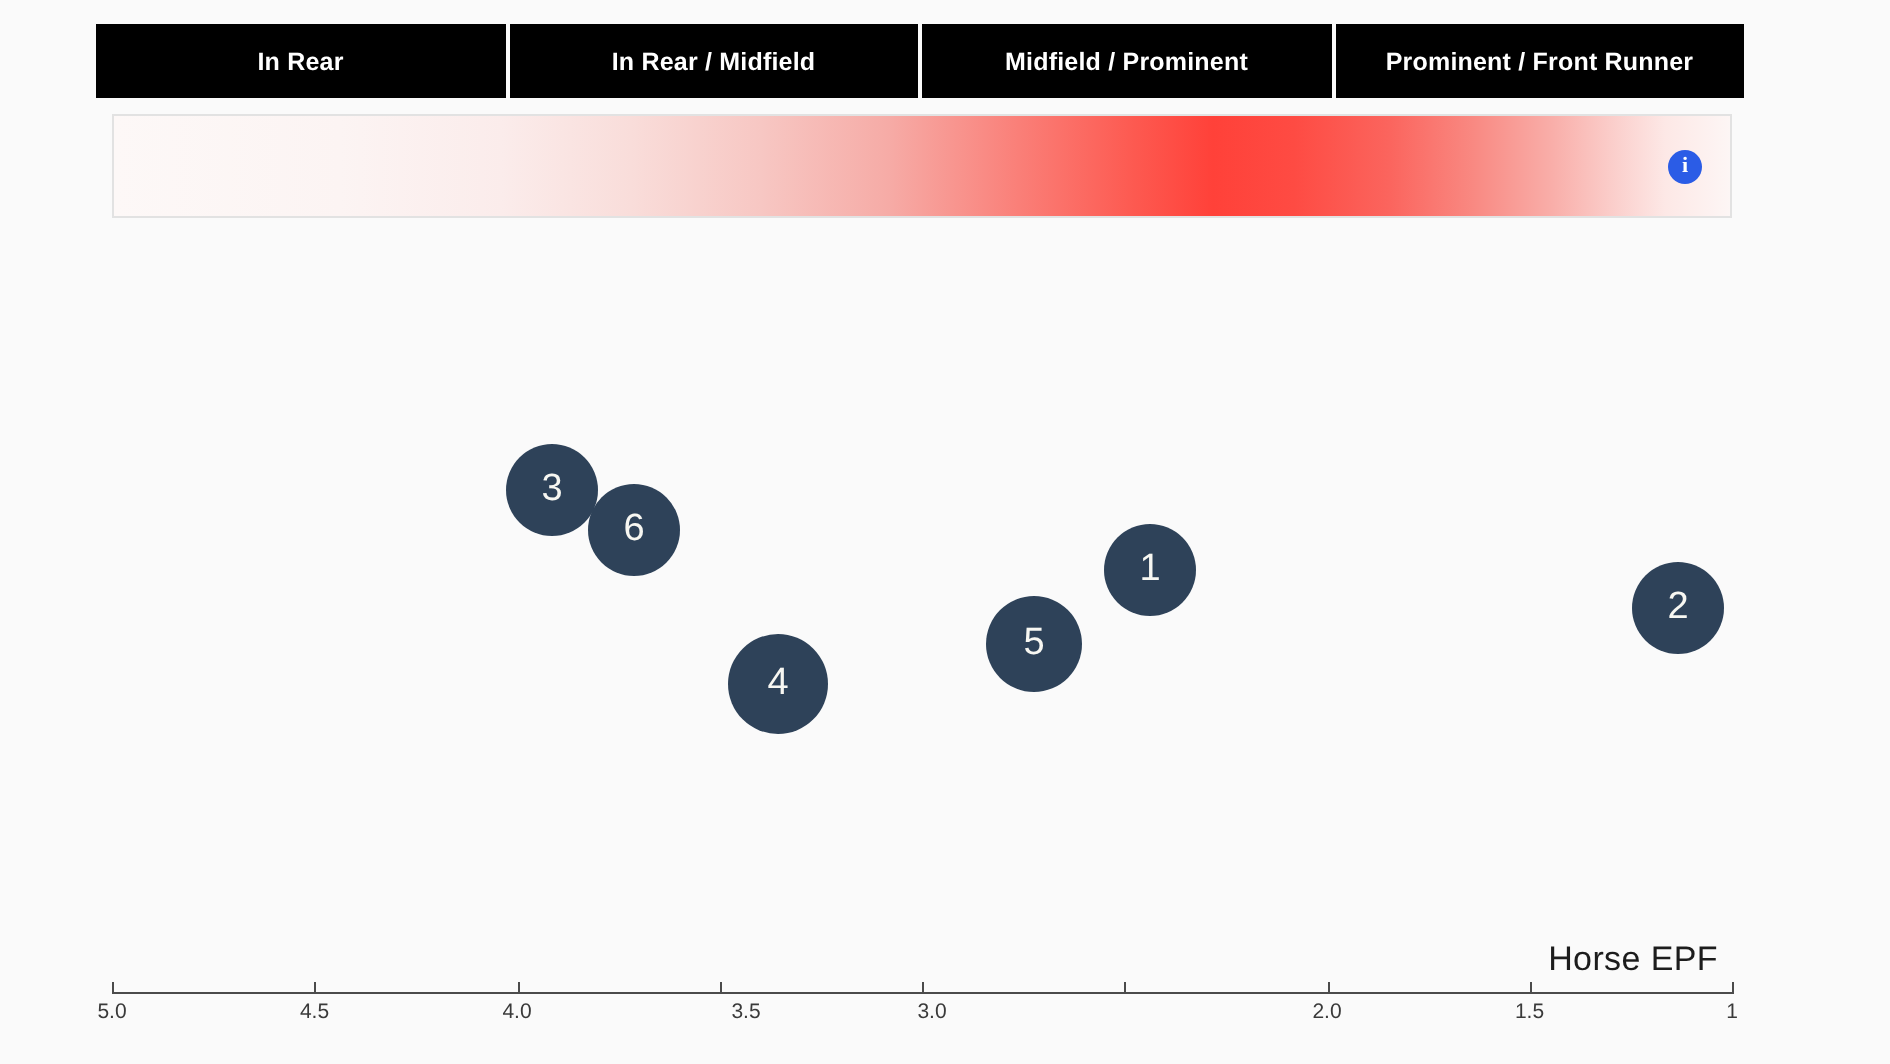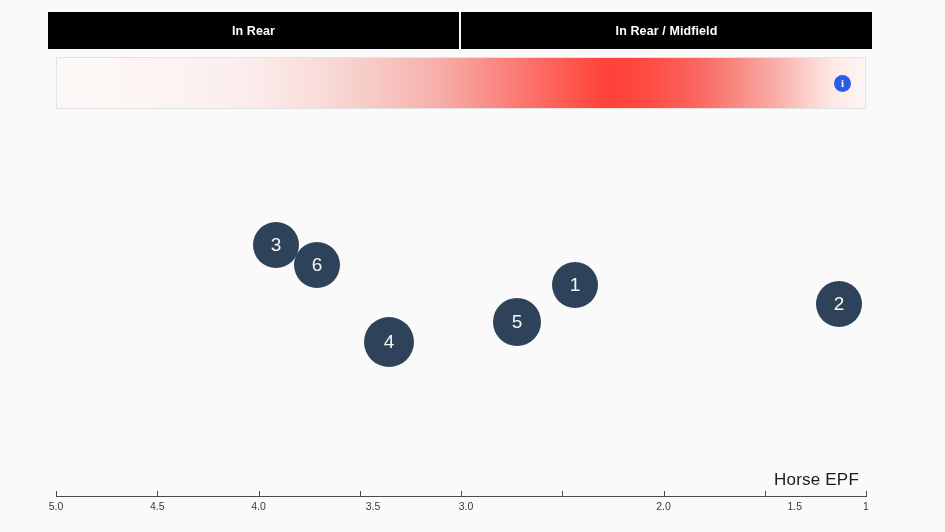--- a/index.html
+++ b/index.html
@@ -159,20 +159,26 @@
 
 <div id="root">
 
   <div class="tab-strip">
     <div class="tab">
       <span>In Rear</span>
     </div>
     <div class="tab">
       <span>In Rear / Midfield</span>
     </div>
+    <div class="tab">
+      <span>Midfield / Prominent</span>
+    </div>
+    <div class="tab">
+      <span>Prominent / Front Runner</span>
+    </div>
   </div>
 
   <div class="gradient-wrap">
     <div class="gradient-fill"></div>
     <div class="info-icon">
       <span>i</span>
     </div>
   </div>
 
   <div class="plot">
@@ -207,18 +213,18 @@
       <div class="tick-label" style="left: 258.5px; text-align: center;">4.0</div>
       <div class="tick" style="left: 359.75px;"></div>
       <div class="tick-label" style="left: 373px;">3.5</div>
       <div class="tick" style="left: 461px;"></div>
       <div class="tick-label" style="left: 466px;">3.0</div>
       <div class="tick" style="left: 562.25px;"></div>
       <div class="tick-label" style="left: 562.25px; margin-top: 32px;">2.5</div>
       <div class="tick" style="left: 663.5px;"></div>
       <div class="tick-label" style="left: 663.5px;">2.0</div>
       <div class="tick" style="left: 764.75px;"></div>
-      <div class="tick-label" style="left: 764.75px; margin-left: 30px;">1.5</div>
+      <div class="tick-label" style="left: 764.75px;">1.5</div>
       <div class="tick" style="left: 866px;"></div>
       <div class="tick-label" style="left: 866px;">1</div>
     </div>
 
 </div>
 
 </body></html>

